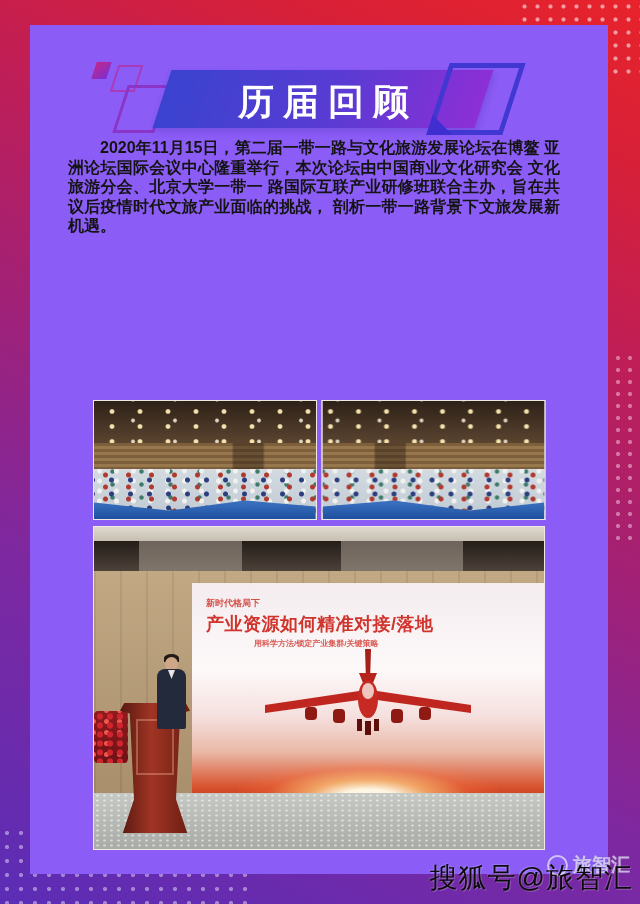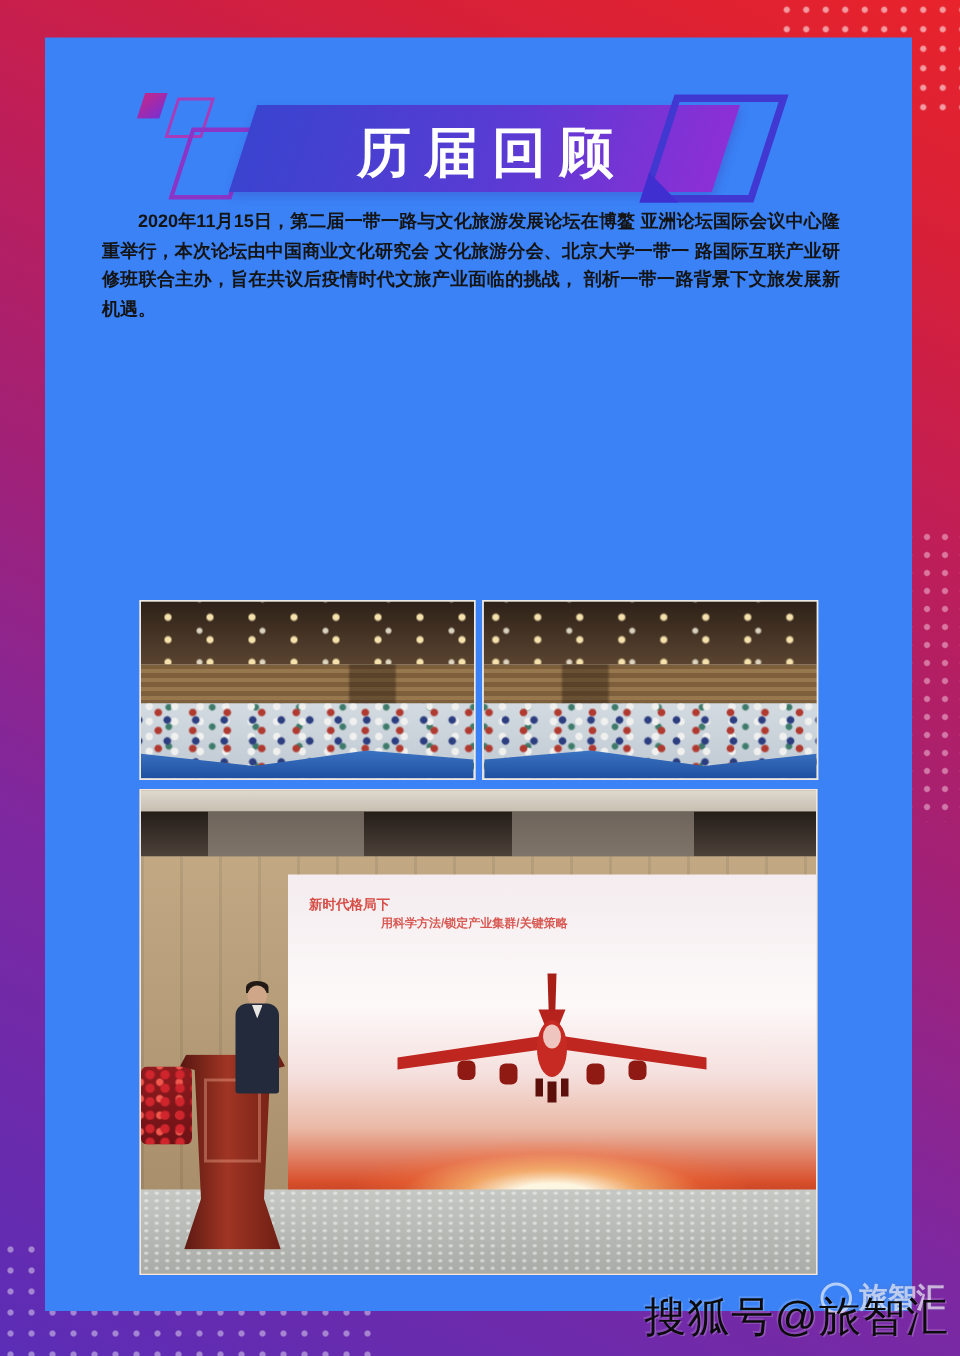--- a/index.html
+++ b/index.html
@@ -2,35 +2,35 @@
 <html><head>
 <meta charset="utf-8">
 <style>
   html,body{margin:0;padding:0;}
   body{
     width:640px;height:904px;position:relative;overflow:hidden;
     font-family:"Liberation Sans","DejaVu Sans",sans-serif;
     background:linear-gradient(205deg,#e8232b 0%,#d72038 14%,#c01e56 30%,#a02178 50%,#7e28a0 70%,#5b2db6 100%);
   }
   .dots{position:absolute;z-index:1;background-image:radial-gradient(circle,var(--dc) 1.6px,transparent 2.5px);background-size:var(--ds) var(--ds);}
-  .card{position:absolute;left:30px;top:25px;width:578px;height:849px;background:#3b82f6;z-index:2;}
+  .card{position:absolute;left:30px;top:25px;width:578px;height:849px;background:#8b5cf6;z-index:2;}
 
   
   .banner-row{position:absolute;left:0;top:47px;width:100%;height:60px;}
   .deco{position:absolute;transform:skewX(-18deg);}
   .deco-fill-sm{left:64px;top:-10px;width:15px;height:17px;background:linear-gradient(135deg,#c2278c,#7b2fd0);}
   .deco-out-sm{left:84px;top:-7px;width:21px;height:23px;border:2.5px solid #ab3ab8;}
   .deco-out-lg{left:90px;top:13px;width:36px;height:42px;border:3px solid #8b35c8;}
   .banner-shape{position:absolute;left:132px;top:-2px;width:322px;height:58px;background:linear-gradient(90deg,#3a43cf 0%,#5a3bd3 55%,#8c2fd6 100%);transform:skewX(-18deg);box-shadow:2px 3px 6px rgba(60,40,160,.25);}
   .banner-title{position:absolute;left:148px;top:6px;width:300px;text-align:center;color:#fff;font-size:36px;font-weight:bold;letter-spacing:9px;z-index:3;}
   .deco-seven{left:408px;top:-9px;width:66px;height:62px;border:5px solid #4038d0;background:transparent;}
   .deco-seven::after{content:"";position:absolute;left:-5px;bottom:-5px;width:0;height:0;border-left:26px solid #3f2fd0;border-top:20px solid transparent;}
 
   
-  .article{position:absolute;left:38px;top:113px;width:492px;color:#141414;font-size:12px;line-height:19.6px;text-align:justify;font-weight:600;}
+  .article{position:absolute;left:38px;top:113px;width:492px;color:#141414;font-size:16px;line-height:19.6px;text-align:justify;font-weight:600;}
   .article p{margin:0;text-indent:2em;}
 
   
   .photos{position:absolute;left:63px;top:375px;width:452px;}
   .photo1{display:flex;gap:5px;height:120px;}
   .conf{position:relative;flex:1;overflow:hidden;background:#c9d3da;border:1px solid #efe9e2;}
   .conf.mirror{transform:scaleX(-1);}
   .conf .ceiling{position:absolute;left:0;right:0;top:0;height:42px;
     background-image:
       radial-gradient(circle,rgba(255,235,180,.95) 1.7px,transparent 3px),
@@ -132,20 +132,21 @@
       </div>
     </div>
 
     <div class="photo2">
       <div class="stage-ceiling"></div>
       <div class="stage-beam"></div>
       <div class="stage-wall"></div>
       <div class="screen">
         <div class="screen-text">
           <div class="screen-kicker">新时代格局下</div>
+          <div class="screen-title">产业资源如何精准对接/落地</div>
           <div class="screen-subtitle">用科学方法/锁定产业集群/关键策略</div>
         </div>
         <svg class="plane" viewBox="0 0 214 92" xmlns="http://www.w3.org/2000/svg">
           <polygon points="104,2 110,2 109,34 105,34" fill="#a81f18"></polygon>
           <polygon points="98,26 116,26 112,36 102,36" fill="#b5231c"></polygon>
           <path d="M4,58 L98,44 L116,44 L210,58 L210,66 L116,53 L98,53 L4,66 Z" fill="#bf2620"></path>
           <ellipse cx="107" cy="52" rx="10" ry="19" fill="#c62a22"></ellipse>
           <ellipse cx="107" cy="44" rx="6" ry="8" fill="#f4e2da" opacity="0.85"></ellipse>
           <rect x="44" y="60" width="12" height="13" rx="4" fill="#8f1a13"></rect>
           <rect x="72" y="62" width="12" height="14" rx="4" fill="#8f1a13"></rect>

